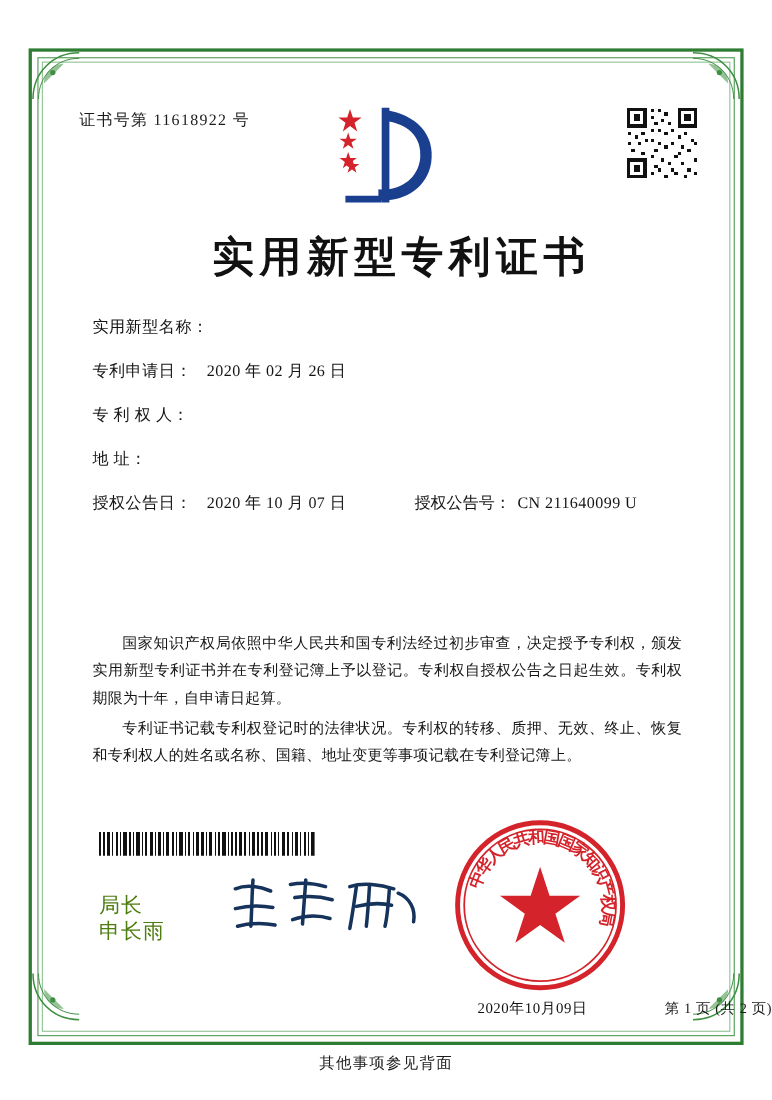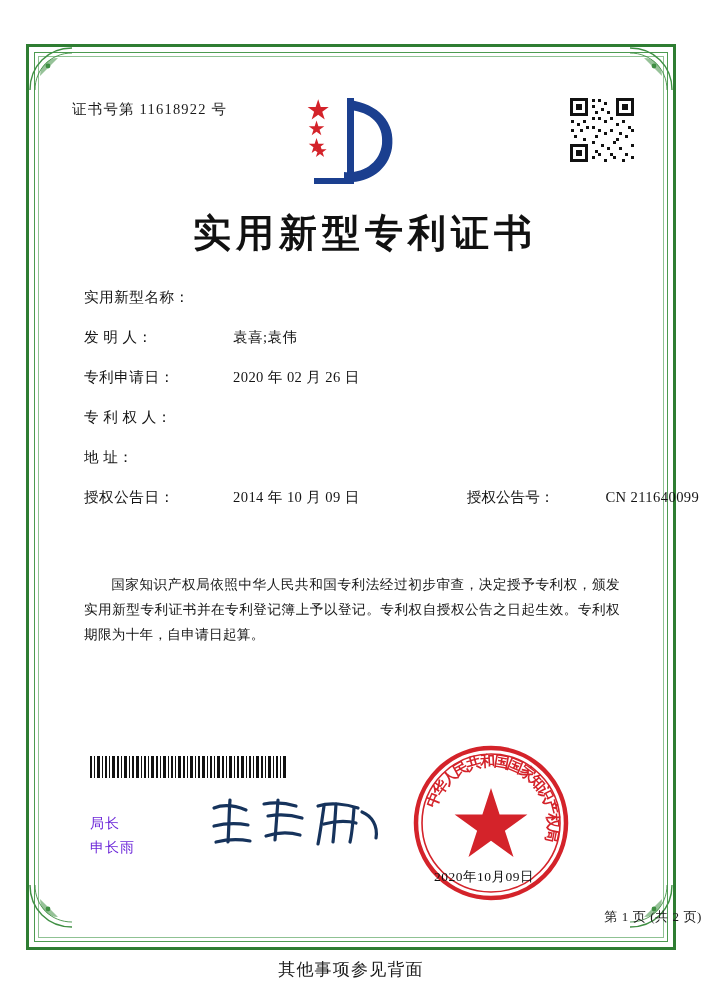--- a/index.html
+++ b/index.html
@@ -101,21 +101,20 @@
     left: 84px; top: 288px;
     width: 540px;
     font-size: 14.6px;
     color: #141414;
   }
   .field-row {
     display: flex;
     align-items: baseline;
     margin-bottom: 21px;
     white-space: nowrap;
-    gap: 45px;
   }
   .field-label {
     width: 104px;
     flex: 0 0 104px;
     letter-spacing: 0.5px;
   }
   .field-label.spread {
     display: flex;
     justify-content: space-between;
   }
@@ -149,64 +148,64 @@
     position: absolute;
     left: 90px; top: 756px;
     width: 196px; height: 22px;
   }
   .barcode svg { display: block; width: 196px; height: 22px; }
 
   
   .sig-labels {
     position: absolute;
     left: 90px; top: 812px;
-    font-size: 14px;
+    font-size: 19px;
     line-height: 24px;
     letter-spacing: 1px;
-    color: #6d28d9;
+    color: #4d7c0f;
   }
   .handwriting {
     position: absolute;
     left: 206px; top: 792px;
     width: 180px; height: 60px;
     color: #16335c;
   }
   .handwriting svg { width: 180px; height: 60px; display: block; }
 
   
   .seal {
     position: absolute;
     left: 412px; top: 744px;
     width: 158px; height: 158px;
   }
   .seal svg { width: 158px; height: 158px; display: block; }
 
   .seal-date {
     position: absolute;
-    left: 434px; top: 868px;
+    left: 434px; top: 908px;
     font-size: 13.5px;
     color: #111;
     letter-spacing: 0.5px;
     white-space: nowrap;
   }
 
   
   .page-num {
     position: absolute;
     left: 0; right: 0; top: 908px;
     text-align: right;
     font-size: 13px;
     color: #1b1b1b;
     letter-spacing: 0.6px;
   }
   .bottom-note {
     position: absolute;
     left: 0; right: 0; top: 958px;
     text-align: center;
-    font-size: 17px;
+    font-size: 14px;
     color: #1b1b1b;
     letter-spacing: 1.2px;
   }
 </style>
 </head>
 <body>
 
 <div class="page">
 
   <div class="border-outer"></div>
@@ -330,50 +329,47 @@
   </div>
 
   <div class="title">实用新型专利证书</div>
 
   <div class="fields">
 
     <div class="field-row">
       <div class="field-label">实用新型名称：</div>
     </div>
 
-    <div class="field-row">
-      <div class="field-label spread">发 明 人：</div>
-      <div class="field-value">袁喜;袁伟</div>
-    </div>
 
 
     <div class="field-row">
       <div class="field-label">专利申请日：</div>
       <div class="field-value">2020 年 02 月 26 日</div>
     </div>
 
     <div class="field-row">
       <div class="field-label spread">专 利 权 人：</div>
     </div>
 
     <div class="field-row">
       <div class="field-label spread">地 址：</div>
     </div>
 
     <div class="field-row double">
       <div class="field-label">授权公告日：</div>
-      <div class="field-value">2014 年 10 月 09 日</div>
+      <div class="field-value">2020 年 10 月 07 日</div>
       <div class="field-label2">授权公告号：</div>
       <div class="field-value" style="margin-left:6px">CN 211640099 U</div>
     </div>
 
   </div>
 
   <div class="paras">
     <p>国家知识产权局依照中华人民共和国专利法经过初步审查，决定授予专利权，颁发实用新型专利证书并在专利登记簿上予以登记。专利权自授权公告之日起生效。专利权期限为十年，自申请日起算。</p>
+    <p>专利证书记载专利权登记时的法律状况。专利权的转移、质押、无效、终止、恢复和专利权人的姓名或名称、国籍、地址变更等事项记载在专利登记簿上。</p>
   </div>
 
   <div class="barcode">
     <svg viewBox="0 0 196 22" shape-rendering="crispEdges">
       <g fill="#111">
         <rect x="0" y="0" width="2" height="22"></rect>
           <rect x="4" y="0" width="1" height="22"></rect>
         <rect x="7" y="0" width="3" height="22"></rect>
           <rect x="12" y="0" width="1" height="22"></rect>
         <rect x="15" y="0" width="2" height="22"></rect>

